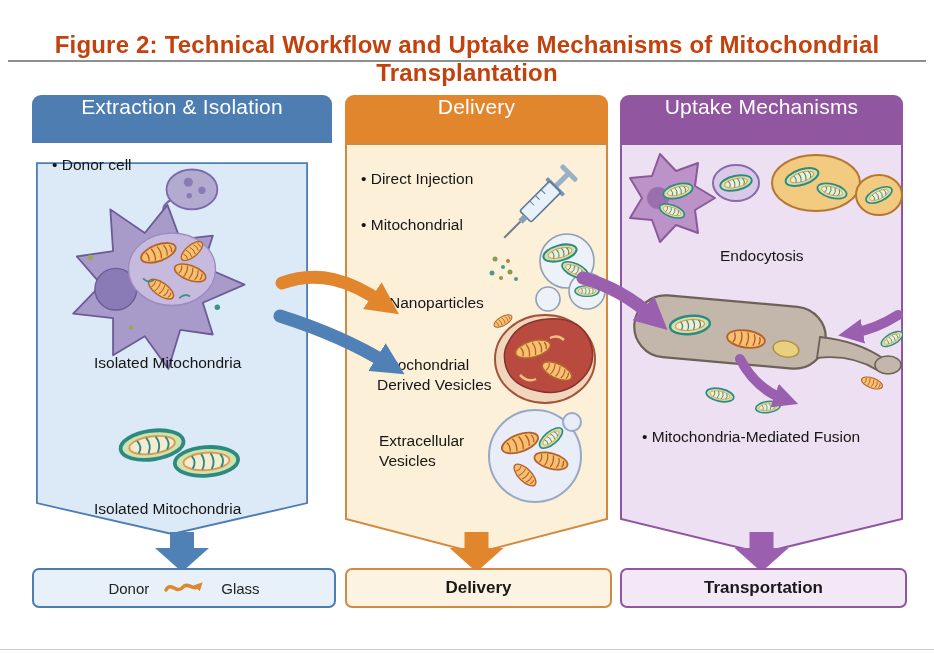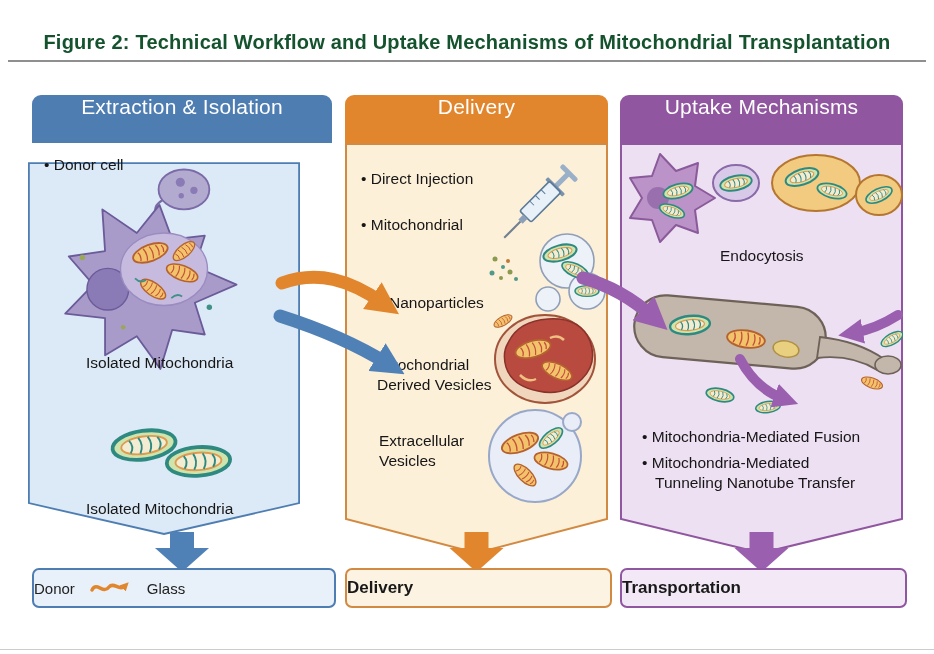--- a/index.html
+++ b/index.html
@@ -1,39 +1,39 @@
 <!DOCTYPE html>
 <html style="--extraction-header: #4e7db2; --extraction-border: #4e7db2; --extraction-body: #dceaf7; --extraction-footer: #e8f0f9; --delivery-header: #e2862e; --delivery-border: #d28a42; --delivery-body: #fdf0d9; --delivery-footer: #fdf3e2; --uptake-header: #90569f; --uptake-border: #90569f; --uptake-body: #eee0f3; --uptake-footer: #f3e8f6; --arrow-blue: #5081b6; --arrow-orange: #e2862e; --arrow-purple: #9a5fae;"><head>
 <meta charset="utf-8">
 <style>
   html,body{margin:0;padding:0}
   body{font-family:"Liberation Sans",sans-serif;background:#ffffff}
   .canvas{position:relative;width:934px;height:654px;background:#ffffff;overflow:hidden}
-  .fig-title{position:absolute;top:31px;left:0;width:100%;text-align:center;font-size:20px;font-weight:700;color:#14532d;letter-spacing:.2px}
+  .fig-title{position:absolute;top:31px;left:0;width:100%;text-align:center;font-size:24px;font-weight:700;color:#c2410c;letter-spacing:.2px}
   .title-rule{position:absolute;top:60px;left:8px;width:918px;height:2px;background:#8f8f8f}
   .bottom-rule{position:absolute;top:649px;left:0;width:934px;height:1px;background:#cccccc}
 
   .phead{position:absolute;top:95px;height:48px;border-radius:9px 9px 0 0;display:flex;align-items:flex-start;justify-content:center;color:#fff;font-size:21px;font-weight:500;letter-spacing:.2px;z-index:2}
   .phead-1{left:32px;width:300px;background:var(--extraction-header,#4e7db2)}
   .phead-2{left:345px;width:263px;background:var(--delivery-header,#e2862e)}
   .phead-3{left:620px;width:283px;background:var(--uptake-header,#90569f)}
 
   .pbody{position:absolute;top:143px;height:412px;z-index:1}
-  .pbody-1{left:28px;width:272px}
+  .pbody-1{left:36px;width:272px}
   .pbody-2{left:345px;width:263px}
   .pbody-3{left:620px;width:283px}
   .shape,.art{position:absolute;left:0;top:0;width:100%;height:100%}
 
   .txt{position:absolute;font-size:15.5px;font-weight:500;color:#161616;line-height:1.32;z-index:3}
   .txt.center{}
   .txt.hang{padding-left:13px;text-indent:-13px}
 
   .overlay{position:absolute;left:0;top:0;width:934px;height:654px;z-index:4;pointer-events:none}
 
-  .footer{position:absolute;top:568px;height:36px;border-radius:7px;display:flex;align-items:center;justify-content:flex-start;z-index:5;font-size:15px;color:#222;font-weight:500}
+  .footer{position:absolute;top:568px;height:36px;border-radius:7px;display:flex;align-items:center;justify-content:center;z-index:5;font-size:15px;color:#222;font-weight:500}
   .footer-1{left:32px;width:300px;background:var(--extraction-footer,#e8f0f9);border:2px solid var(--extraction-border,#4e7db2);gap:14px}
   .footer-2{left:345px;width:263px;background:var(--delivery-footer,#fdf3e2);border:2px solid var(--delivery-border,#d28a42)}
   .footer-3{left:620px;width:283px;background:var(--uptake-footer,#f3e8f6);border:2px solid var(--uptake-border,#90569f)}
   .footer-strong{font-size:17px;font-weight:700;color:#191919}
   .squig{width:44px;height:20px}
 </style>
 </head>
 <body>
 
 <svg width="0" height="0" style="position:absolute">
@@ -197,21 +197,20 @@
         <use href="#mito-green" xlink:href="#mito-green" transform="translate(100,252) rotate(12) scale(0.7)"></use>
         <use href="#mito-green" xlink:href="#mito-green" transform="translate(148,264) rotate(-8) scale(0.62)"></use>
         <use href="#mito-orange" xlink:href="#mito-orange" transform="translate(252,240) rotate(20) scale(0.55)"></use>
         <use href="#mito-green" xlink:href="#mito-green" transform="translate(272,196) rotate(-30) scale(0.6)"></use>
       </g>
       <path d="M278,172 q-22,14 -45,18" style="stroke:var(--arrow-purple,#9a5fae)" stroke-width="10" fill="none" stroke-linecap="round" marker-end="url(#ah-purple)"></path>
       <path d="M120,216 q16,30 44,40" style="stroke:var(--arrow-purple,#9a5fae)" stroke-width="10" fill="none" stroke-linecap="round" marker-end="url(#ah-purple)"></path>
     </svg>
     <div class="txt" style="left:100px;top:103px">Endocytosis</div>
     <div class="txt hang" style="left:22px;top:284px;width:250px">• Mitochondria-Mediated Fusion</div>
-    <div class="txt hang" style="left:22px;top:310px;width:225px">• Mitochondria-Mediated Tunneling Nanotube Transfer</div>
   </div>
 
   <svg class="overlay" viewBox="0 0 934 654">
     <path d="M282,283 C318,270 350,280 383,303" style="stroke:var(--arrow-orange,#e2862e)" stroke-width="13" fill="none" stroke-linecap="round" marker-end="url(#ah-orange)"></path>
     <path d="M280,316 C324,330 356,344 388,364" style="stroke:var(--arrow-blue,#5081b6)" stroke-width="13" fill="none" stroke-linecap="round" marker-end="url(#ah-blue)"></path>
     <path d="M583,278 C612,286 634,300 653,317" style="stroke:var(--arrow-purple,#9a5fae)" stroke-width="13" fill="none" stroke-linecap="round" marker-end="url(#ah-purple)"></path>
     <path d="M170,532 h24 v16 h15 l-27,24 -27,-24 h15 z" style="fill:var(--arrow-blue,#5081b6)"></path>
     <path d="M464.5,532 h24 v16 h15 l-27,24 -27,-24 h15 z" style="fill:var(--arrow-orange,#e2862e)"></path>
     <path d="M749.5,532 h24 v16 h15 l-27,24 -27,-24 h15 z" style="fill:var(--arrow-purple,#9a5fae)"></path>
   </svg>

